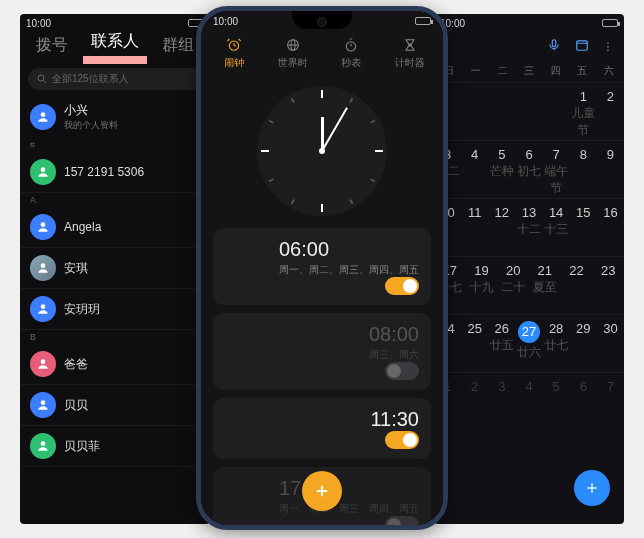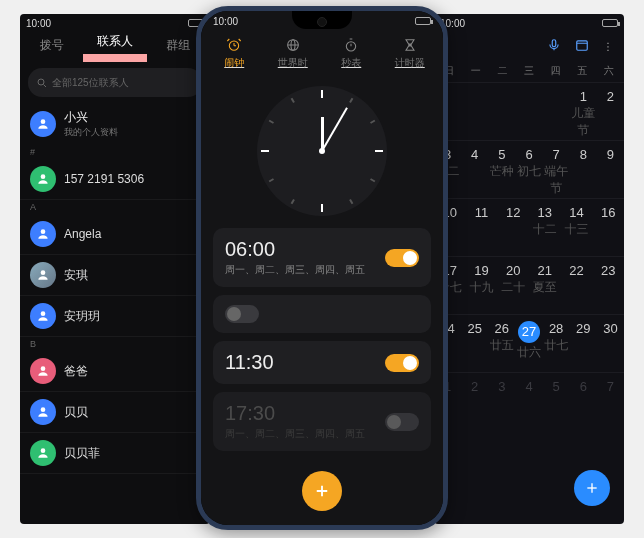--- a/index.html
+++ b/index.html
@@ -16,24 +16,24 @@
   .left-screen {
     position: absolute; left: 20px; top: 14px;
     width: 190px; height: 510px;
     background: #0e0e10; color: #e6e6e6;
     border-radius: 4px; overflow: hidden;
     font-size: 11px;
   }
   .status-bar { height: 18px; display: flex; align-items: center; padding: 0 6px; color:#ddd; font-size: 10px;}
   .status-bar .spacer { flex: 1; }
   .tabs-l { display: flex; height: 30px; align-items: center; }
-  .tabs-l .tab { flex:1; text-align:center; color:#888; font-size:12px; padding-bottom:4px; cursor:pointer;}
+  .tabs-l .tab { flex:1; text-align:center; color:#888; font-size:16px; padding-bottom:4px; cursor:pointer;}
   .tabs-l .tab.active { color:#fff; border-bottom:8px solid #fca5a5; }
   .search-row { padding: 6px 8px; }
-  .search-box { background:#1f1f22; border-radius:14px; height:29px; display:flex; align-items:center; padding:0 8px; color:#666; font-size:10px; }
+  .search-box { background:#1f1f22; border-radius:14px; height:22px; display:flex; align-items:center; padding:0 8px; color:#666; font-size:10px; }
   .search-box svg { margin-right:4px; }
   .profile-row { display:flex; align-items:center; padding:6px 10px; gap:8px;font-family:Liberation Serif, serif; }
   .avatar { width:26px; height:26px; border-radius:50%; background:#3a69ff; display:flex; align-items:center; justify-content:center; flex-shrink:0; }
   .avatar.green { background:#2fbf71; }
   .avatar.blue  { background:#3d7eff; }
   .avatar.img1 { background: linear-gradient(135deg,#c96,#963);}
   .avatar.img2 { background: linear-gradient(135deg,#8ab,#678);}
   .avatar.pink { background:#e85d7a;}
   .avatar svg { width:14px; height:14px; }
   .profile-row .lines { display:flex; flex-direction:column; }
@@ -89,39 +89,39 @@
     border-bottom-left-radius:14px; border-bottom-right-radius:14px;
     z-index:5;
   }
   .notch::after{
     content:""; position:absolute; left:50%; top:6px; transform:translateX(-50%);
     width:8px; height:8px; background:#111; border-radius:50%; border:1px solid #222;
   }
   .phone-inner { position:absolute; inset:0; background:#141416; color:#ddd;}
   .p-status { display:flex; align-items:center; padding:4px 12px; font-size:10px; height:20px;}
   .p-status .spacer{flex:1;}
-  .clk-tabs { display:flex; padding:6px 4px 10px;text-decoration:underline; }
+  .clk-tabs { display:flex; padding:6px 4px 10px; }
   .clk-tab { flex:1; text-align:center; color:#777; font-size:10px; cursor:pointer;}
   .clk-tab svg { display:block; margin:0 auto 3px; width:16px; height:16px;}
   .clk-tab.active { color:#f5a623;}
   .clk-tab.active svg { stroke:#f5a623;}
   .clock-face {
     width:130px; height:130px; margin:6px auto 12px;
     background:#1d1d20; border-radius:50%;
     position:relative;
   }
   .clock-face .tick{ width:2px;height:8px;background:#fff; position:absolute; left:calc(50% - 1px); top:4px; transform-origin:1px 61px; }
   .hand{ position:absolute; left:50%; top:50%; background:#fff; transform-origin:bottom center;}
   .hand.hour{ width:3px; height:34px; margin-left:-1.5px; margin-top:-34px; transform:rotate(0deg);}
   .hand.min{ width:2px; height:50px; margin-left:-1px; margin-top:-50px; transform:rotate(30deg);}
   .hub{position:absolute;left:50%;top:50%;width:6px;height:6px;background:#fff;border-radius:50%;transform:translate(-50%,-50%);}
   .alarm-list { padding:0 12px;}
   .alarm {
     background:#1f1f22; border-radius:10px; padding:10px 12px; margin-bottom:8px;
-    display:flex; align-items:center; cursor:pointer;
+    display:flex; align-items:flex-end; cursor:pointer;flex-direction:column;
   }
   .alarm .info{flex:1;}
   .alarm .time{font-size:20px; color:#eee; font-weight:300;}
   .alarm.off .time{color:#555;}
   .alarm .days{font-size:10px; color:#888; margin-top:2px;}
   .alarm.off .days{color:#444;}
   .toggle{ width:34px; height:18px; border-radius:10px; background:#3a3a3e; position:relative; cursor:pointer;}
   .toggle.on{ background:#f5a623;}
   .toggle .knob{ position:absolute; width:14px; height:14px; background:#fff; border-radius:50%; top:2px; left:2px; transition:.1s;}
   .toggle.on .knob{ left:18px;}
@@ -293,20 +293,21 @@
           <div class="cal-cell"><span class="d">7</span><span class="sub">端午节</span></div>
           <div class="cal-cell"><span class="d">8</span></div>
           <div class="cal-cell"><span class="d">9</span></div>
         </div>
         <div class="cal-row">
           <div class="cal-cell"><span class="d">10</span></div>
           <div class="cal-cell"><span class="d">11</span></div>
           <div class="cal-cell"><span class="d">12</span></div>
           <div class="cal-cell"><span class="d">13</span><span class="sub">十二</span></div>
           <div class="cal-cell"><span class="d">14</span><span class="sub">十三</span></div>
+          <div class="cal-cell"><span class="d">15</span></div>
           <div class="cal-cell"><span class="d">16</span></div>
         </div>
         <div class="cal-row">
           <div class="cal-cell"><span class="d">17</span><span class="sub">十七</span></div>
           <div class="cal-cell"><span class="d">19</span><span class="sub">十九</span></div>
           <div class="cal-cell"><span class="d">20</span><span class="sub">二十</span></div>
           <div class="cal-cell"><span class="d">21</span><span class="sub">夏至</span></div>
           <div class="cal-cell"><span class="d">22</span></div>
           <div class="cal-cell"><span class="d">23</span></div>
         </div>
@@ -389,20 +390,24 @@
           <div class="alarm">
             <div class="info">
               <div class="time">06:00</div>
               <div class="days">周一、周二、周三、周四、周五</div>
             </div>
             <div class="toggle on">
               <div class="knob"></div>
             </div>
           </div>
           <div class="alarm off">
+            <div class="info">
+              <div class="time">08:00</div>
+              <div class="days">周三、周六</div>
+            </div>
             <div class="toggle off">
               <div class="knob"></div>
             </div>
           </div>
           <div class="alarm">
             <div class="info">
               <div class="time">11:30</div>
             </div>
             <div class="toggle on">
               <div class="knob"></div>

